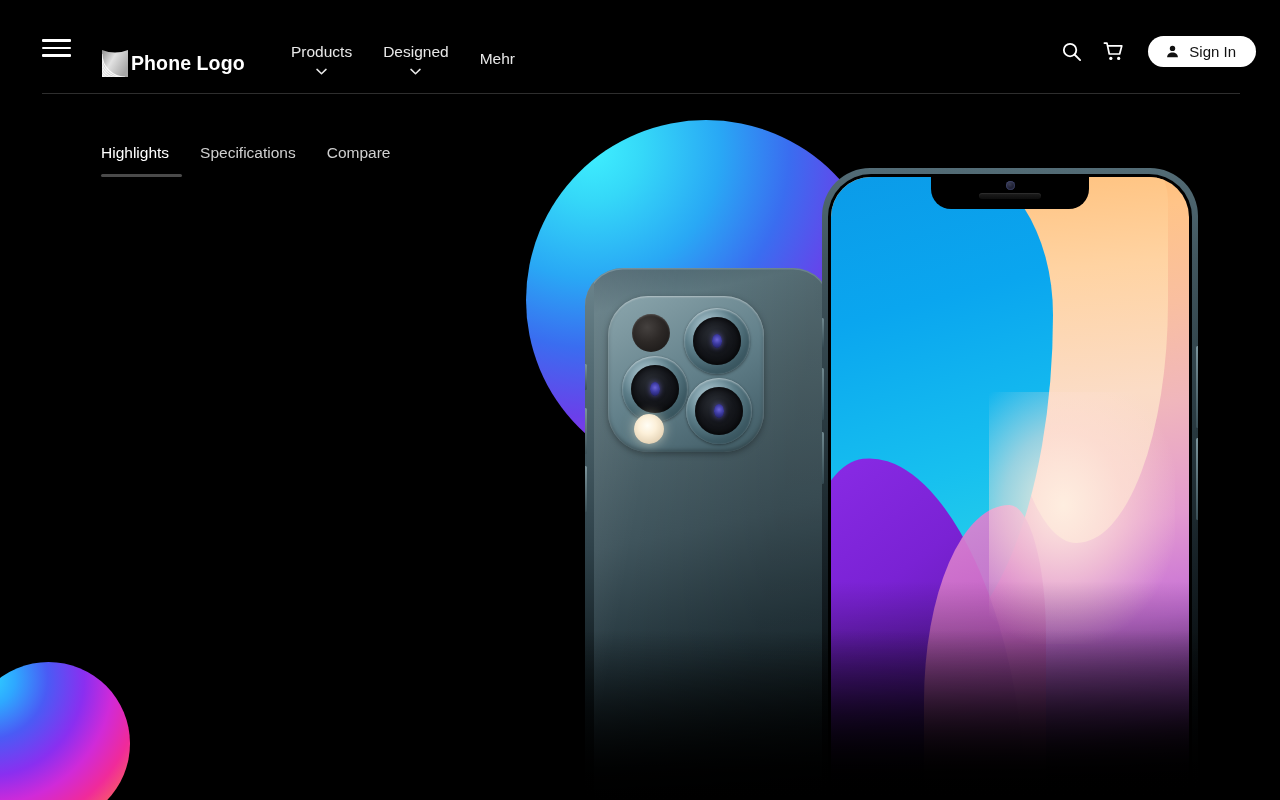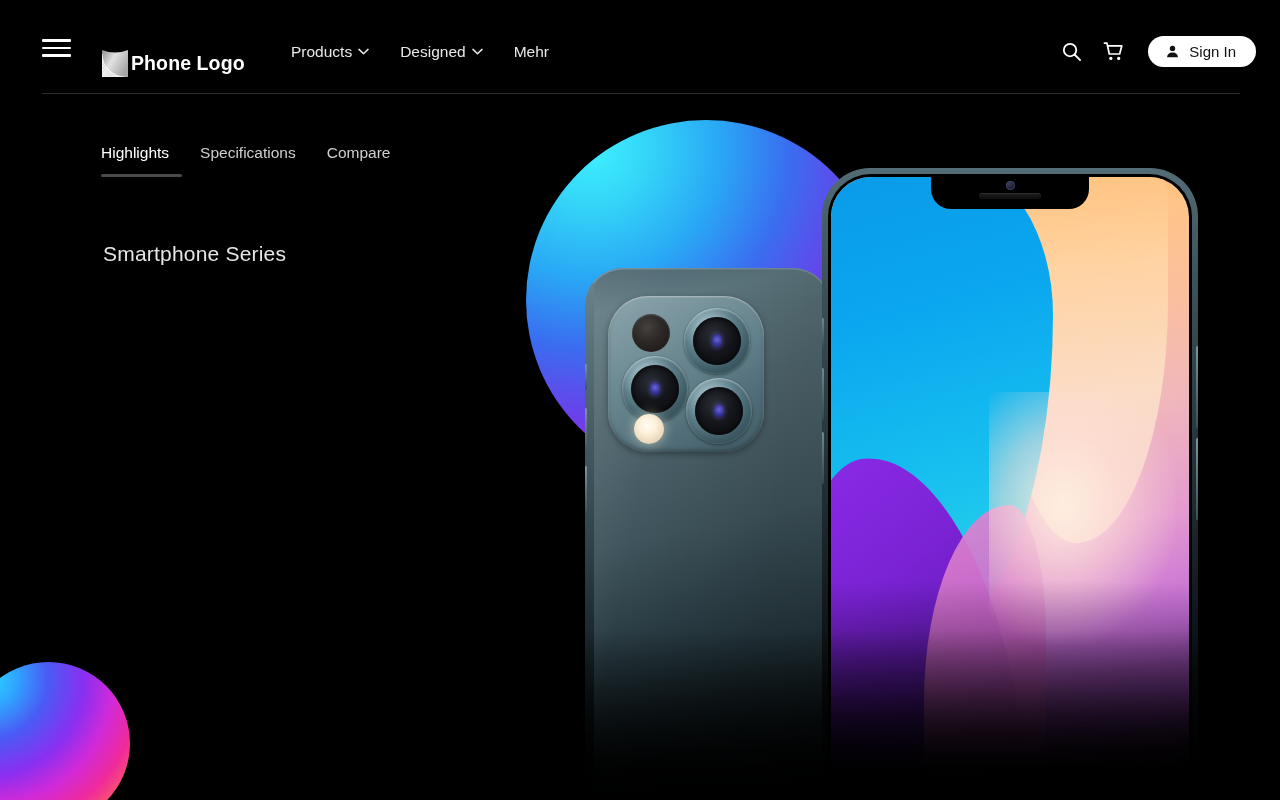--- a/index.html
+++ b/index.html
@@ -30,21 +30,21 @@
   .brand { position:absolute; left:101px; top:36px; display:flex; gap:2px;margin-top:12px; }
   .brand-mark { width:28px; height:30px; display:block; }
   .brand-name {
     font-size:19.5px; font-weight:bold; color:#fff; letter-spacing:.1px;
     line-height:30px; white-space:nowrap;
   }
 
   .nav { position:absolute; left:291px; top:41px; display:flex; align-items:center; gap:31px; }
   .nav-item {
     display:flex; align-items:center; gap:6px; cursor:pointer;
-    font-size:15.5px; color:#e8e8e8; line-height:21px; white-space:nowrap;
+    font-size:15.5px; color:#e8e8e8; line-height:21px; white-space:nowrap;flex-direction:column;
   }
   .chev { width:11px; height:7px; display:block; flex:none; }
 
   .actions { position:absolute; right:24px; top:34px; display:flex; align-items:center; gap:0; }
   .icon-btn {
     width:34px; height:34px; display:flex; align-items:center; justify-content:center;
     cursor:pointer; margin-right:8px;
   }
   .signin {
     display:flex; align-items:center; gap:8px;
@@ -324,21 +324,20 @@
     </div>
   </div>
   <div class="header-divider"></div>
 
   <div class="tabs">
     <div class="tab active">Highlights</div>
     <div class="tab">Specifications</div>
     <div class="tab">Compare</div>
   </div>
 
-  <div class="eyebrow">Smartphone Series</div>
 
   <div class="blob-big"></div>
 
   <div class="phones">
 
     <div class="phone-back">
       <div class="pb-edge-l"></div>
       <div class="pb-edge-r"></div>
       <div class="pb-btn" style="top:96px;height:26px;"></div>
       <div class="pb-btn" style="top:140px;height:46px;"></div>

